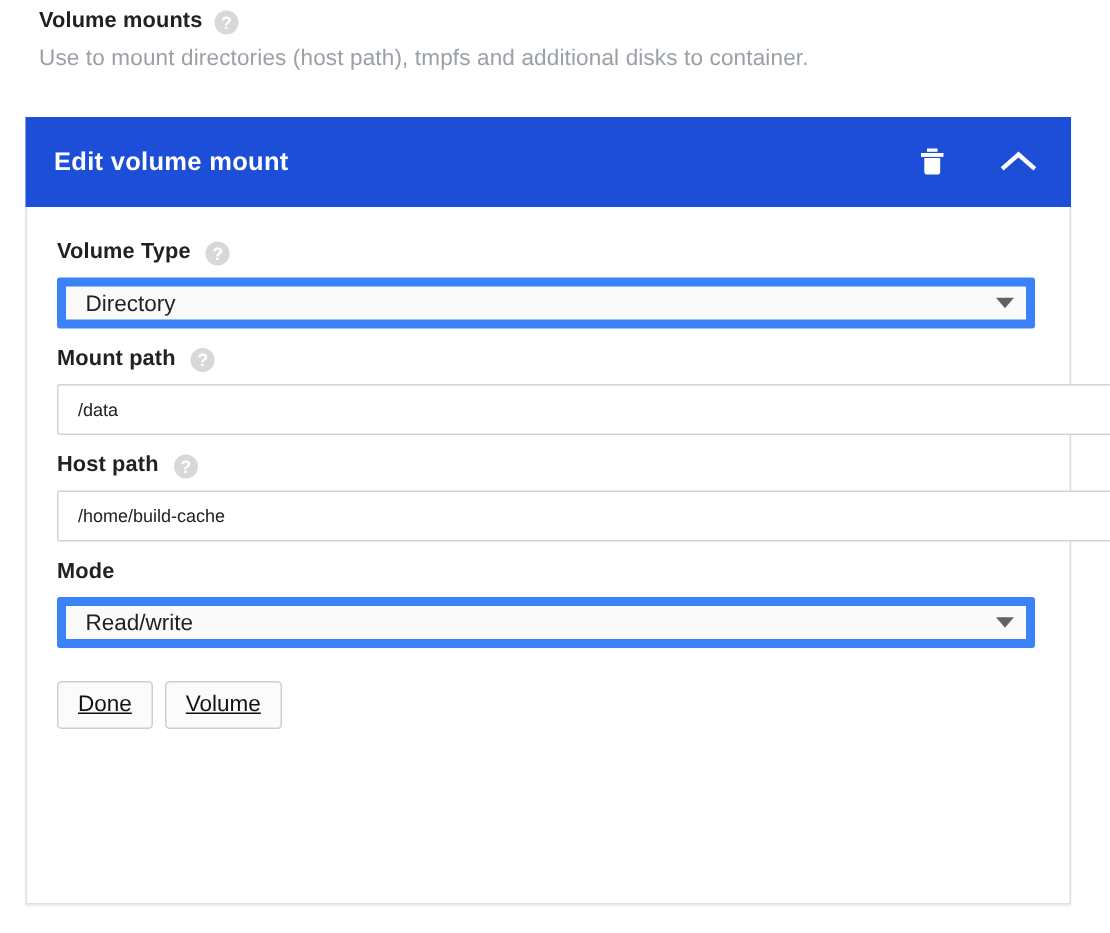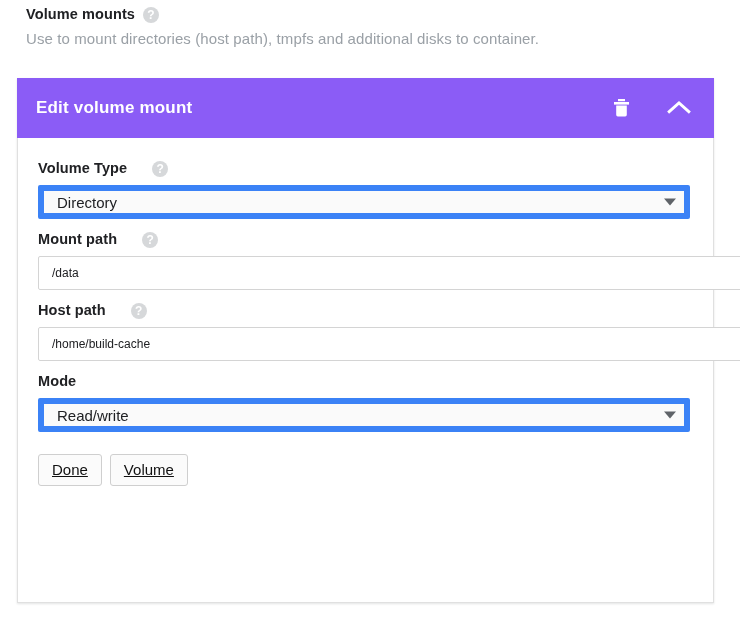--- a/index.html
+++ b/index.html
@@ -73,21 +73,21 @@
     height: 525px;
     box-sizing: border-box;
     background: #ffffff;
     border: 1px solid #e0e0e0;
     border-top: none;
     box-shadow: 0 1px 2px rgba(60,64,67,0.14);
   }
 
   .card-header {
     height: 60px;
-    background: #8b5cf6;
+    background: #1d4ed8;
     display: flex;
     align-items: center;
     padding: 0 22px 0 19px;
     box-sizing: border-box;
     margin: 0 -1px;
   }
   .card-header-title {
     color: #ffffff;
     font-size: 17px;
     font-weight: bold;
@@ -115,21 +115,21 @@
   .card-body {
     padding: 22px 20px 0 20px;
   }
 
   .field {
     margin-bottom: 12px;
   }
   .field-label-row {
     display: flex;
     align-items: center;
-    gap: 25px;
+    gap: 10px;
     margin-bottom: 9px;
   }
   .field-label {
     font-size: 14.5px;
     font-weight: bold;
     color: #202124;
     letter-spacing: 0.1px;
   }
 
   .select-wrap {

